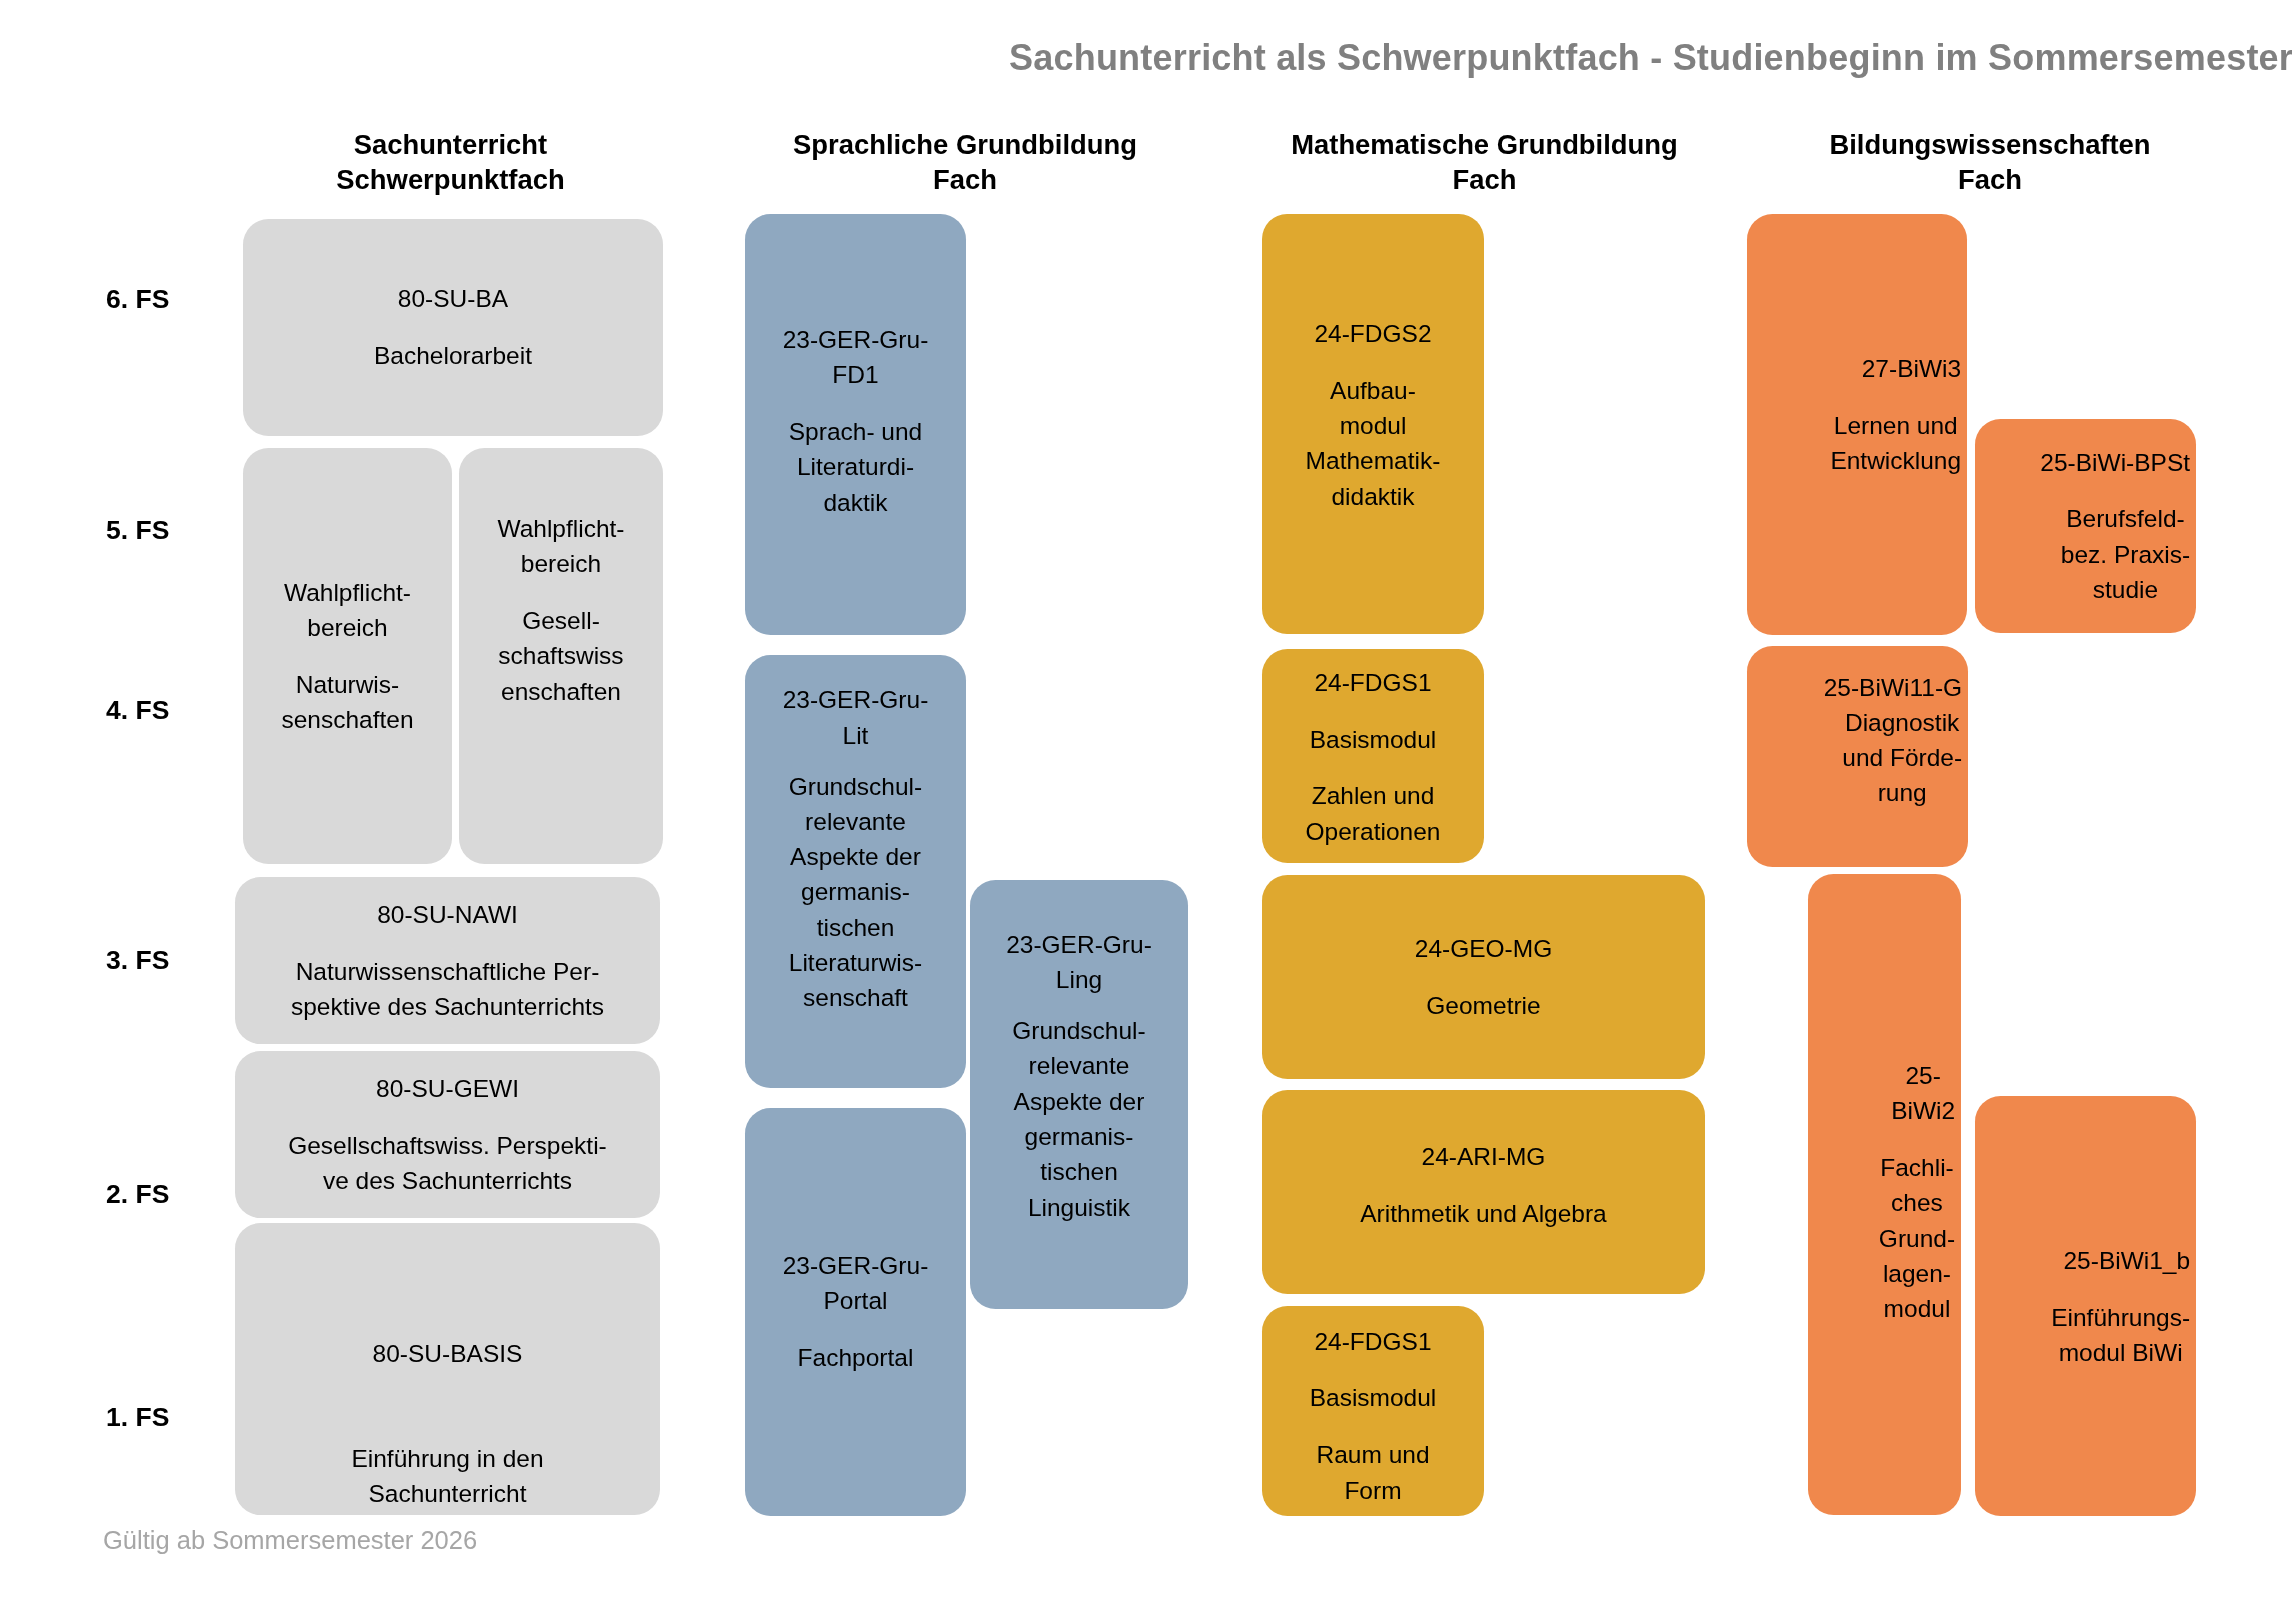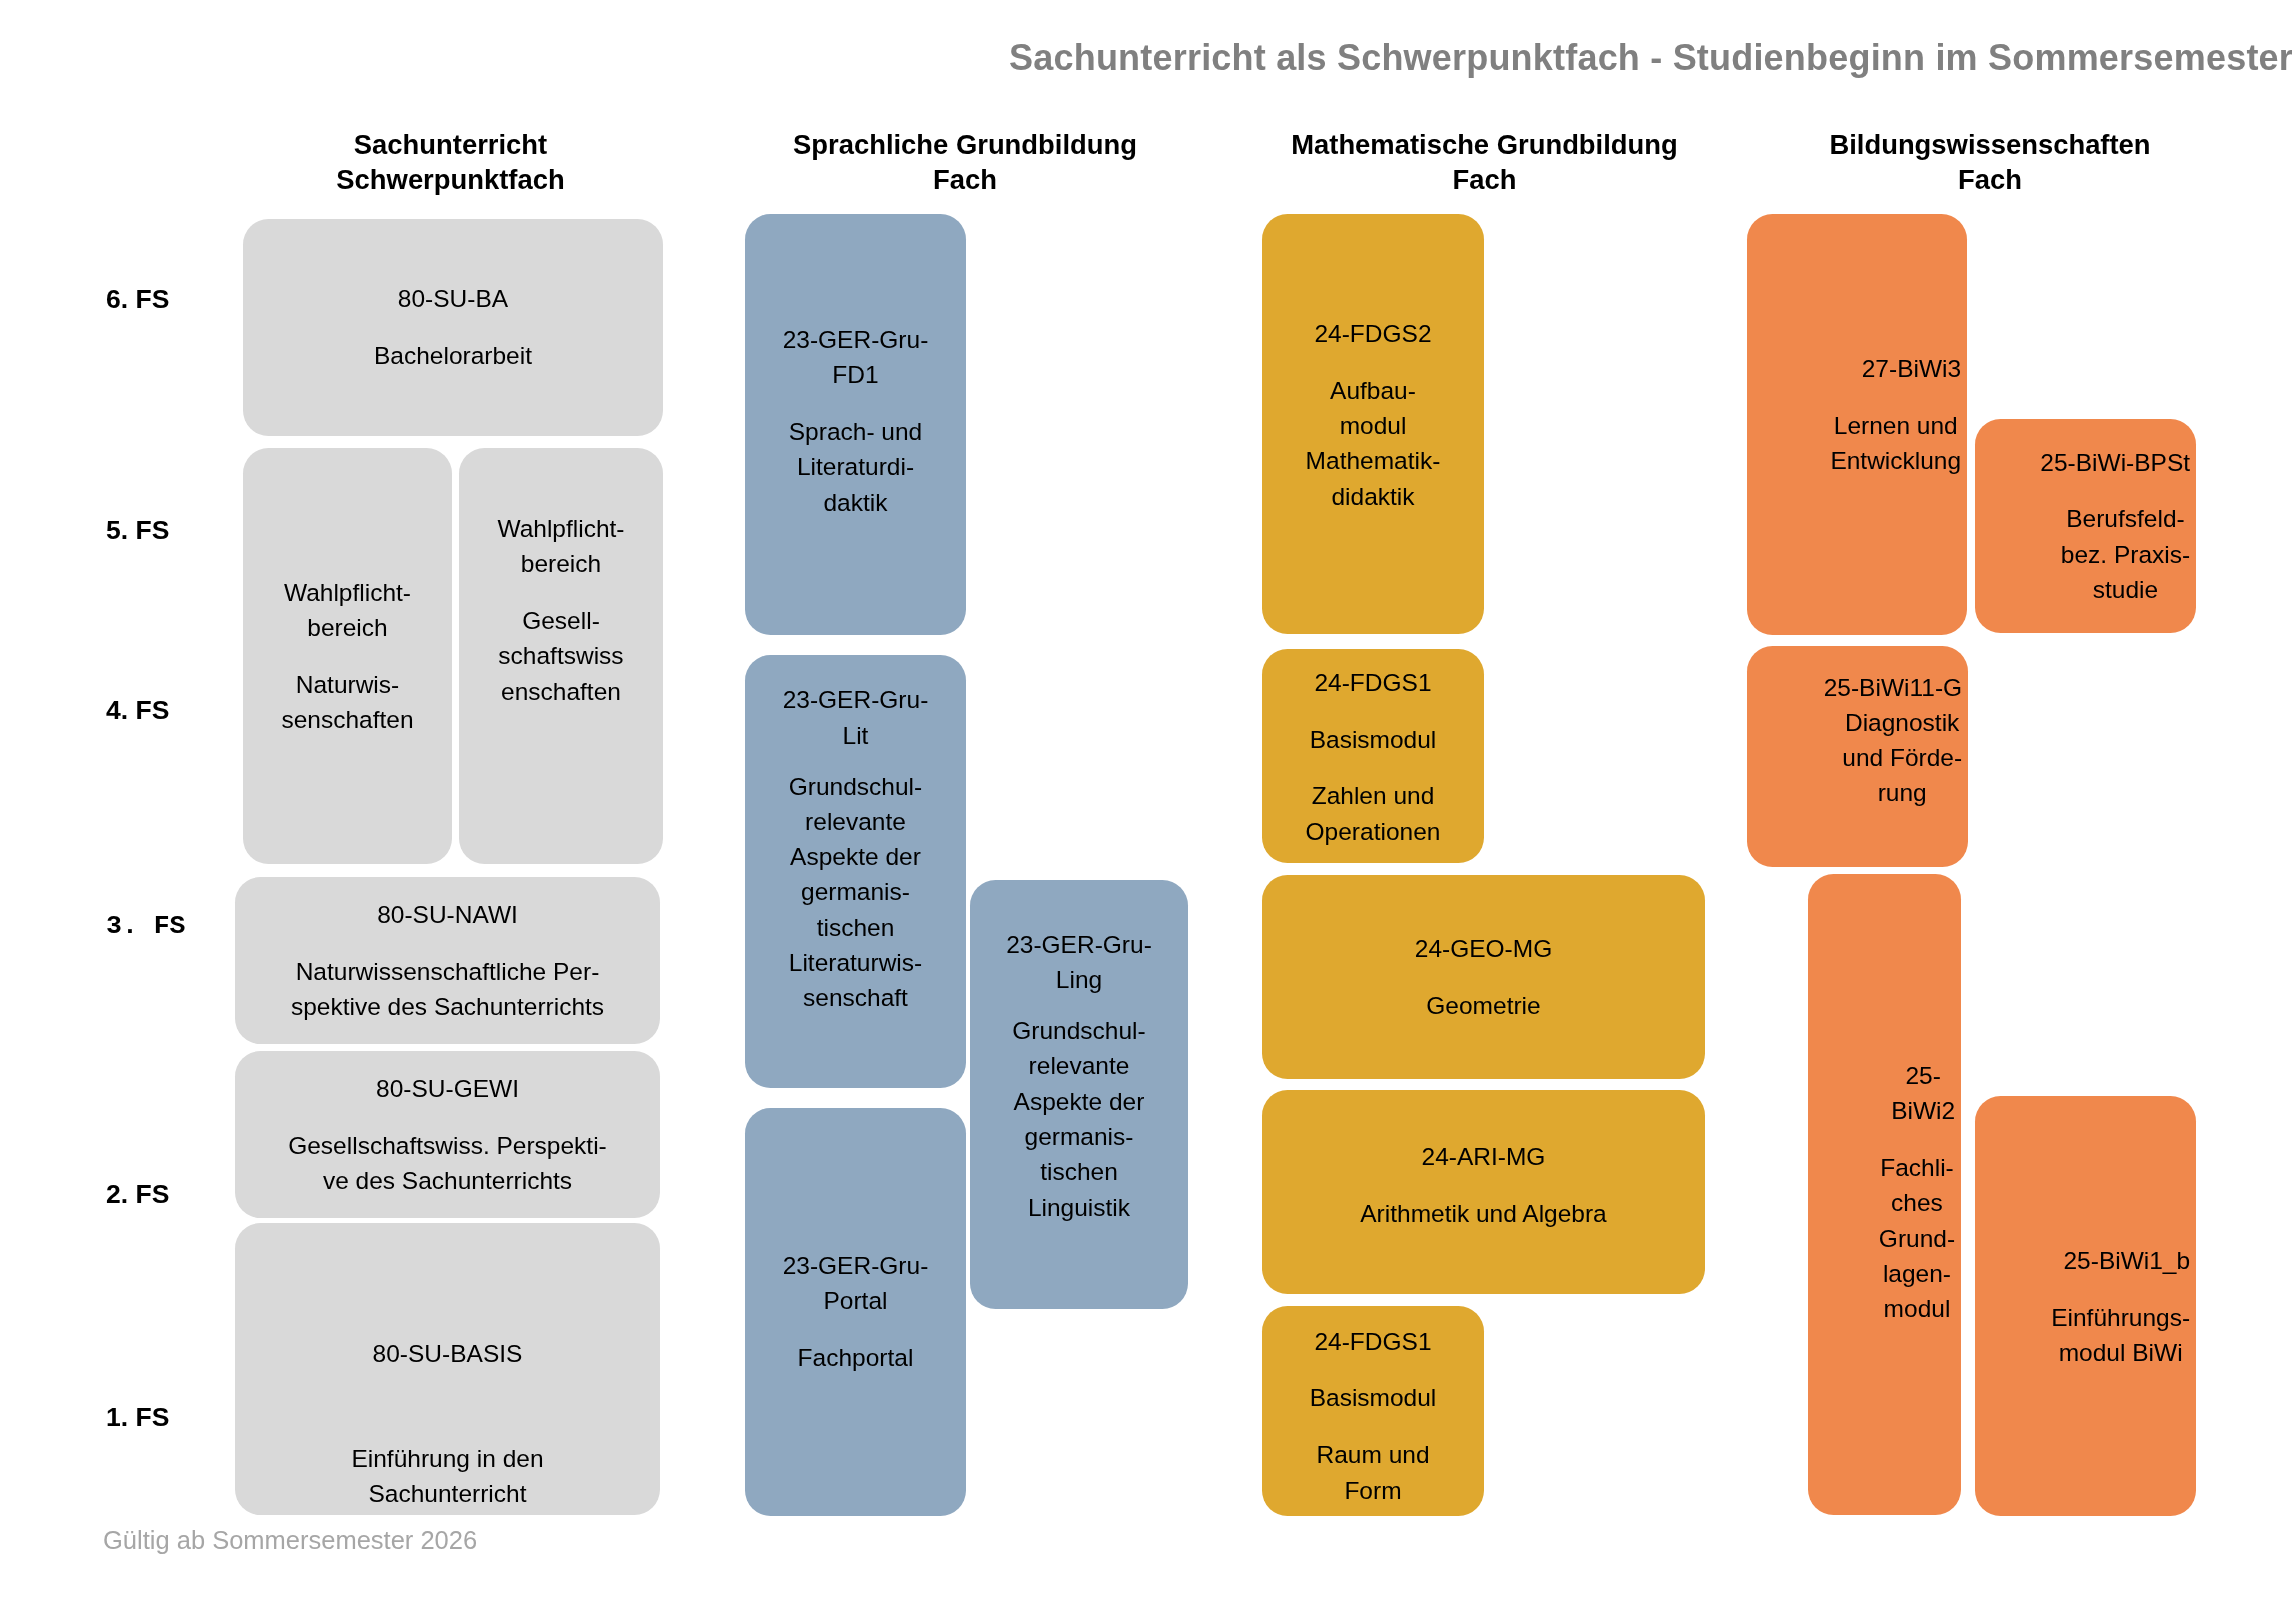--- a/index.html
+++ b/index.html
@@ -102,21 +102,21 @@
     <div>Fach</div>
   </div>
   <div class="col-head" style="left:1750px; top:127px; width:480px;">
     <div>Bildungswissenschaften</div>
     <div>Fach</div>
   </div>
 
   <div class="fs-label" style="left:106px; top:284px;">6. FS</div>
   <div class="fs-label" style="left:106px; top:515px;">5. FS</div>
   <div class="fs-label" style="left:106px; top:695px;">4. FS</div>
-  <div class="fs-label" style="left:106px; top:911px;font-family:Liberation Mono, monospace;">3. FS</div>
+  <div class="fs-label" style="left:106px; top:945px;">3. FS</div>
   <div class="fs-label" style="left:106px; top:1179px;">2. FS</div>
   <div class="fs-label" style="left:106px; top:1402px;">1. FS</div>
 
   <div class="box gray" style="left:243px; top:219px; width:420px; height:217px;">
     <span class="code">80-SU-BA</span>
     <span class="desc">Bachelorarbeit</span>
   </div>
 
   <div class="box gray" style="left:243px; top:448px; width:209px; height:416px;">
     <span class="code">Wahlpflicht-
@@ -181,21 +181,21 @@
 tischen
 Linguistik</span>
   </div>
 
   <div class="box blue" style="left:745px; top:1108px; width:221px; height:408px; justify-content:flex-start; padding-top:140px;">
     <span class="code">23-GER-Gru-
 Portal</span>
     <span class="desc">Fachportal</span>
   </div>
 
-  <div class="box gold" style="left:1262px; top:214px; width:222px; height:420px; justify-content:flex-start; padding-top:102px;">
+  <div class="box gold" style="left:1262px; top:214px; width:222px; height:420px; justify-content:flex-start; padding-top:102px;border-radius:25px;">
     <span class="code">24-FDGS2</span>
     <span class="desc">Aufbau-
 modul
 Mathematik-
 didaktik</span>
   </div>
 
   <div class="box gold" style="left:1262px; top:649px; width:222px; height:214px; justify-content:flex-start; padding-top:15.7px;">
     <span class="code">24-FDGS1</span>
     <span class="desc">Basismodul</span>

